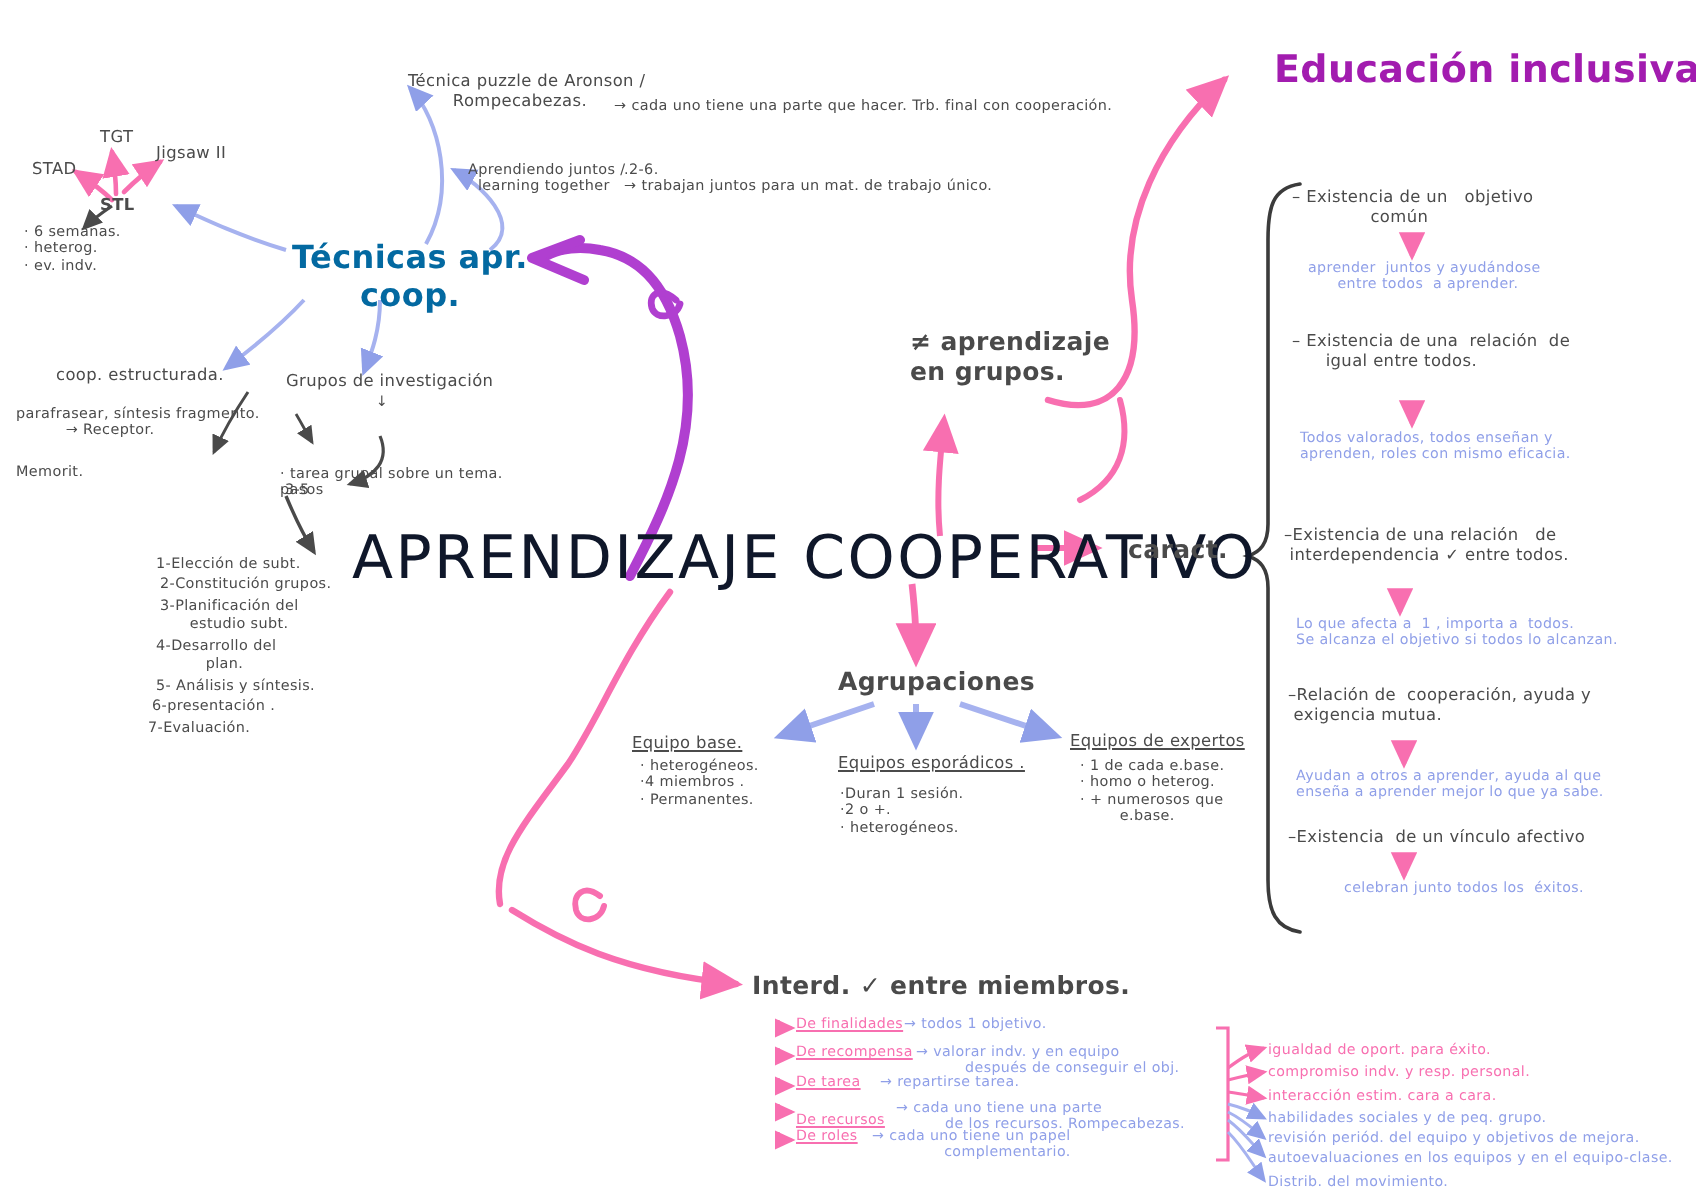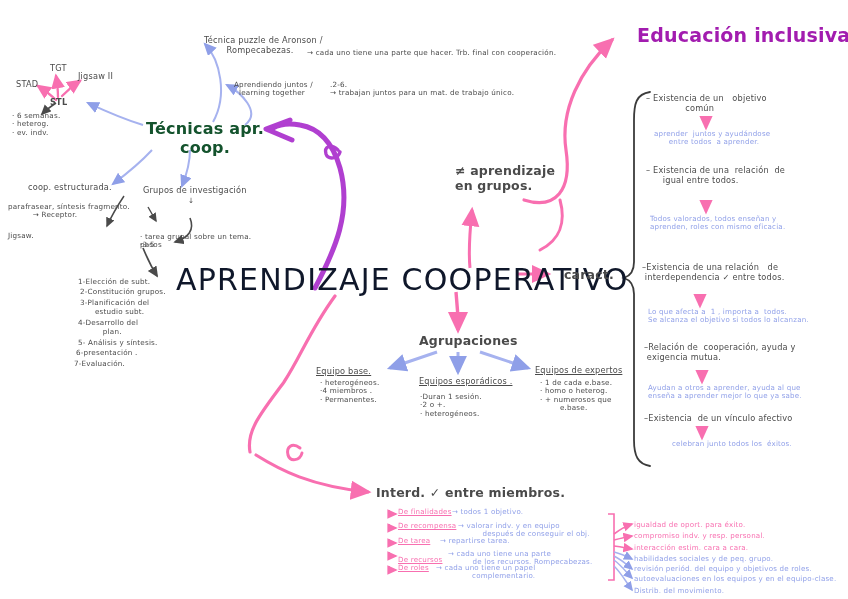--- a/index.html
+++ b/index.html
@@ -17,21 +17,21 @@
 
   .title{
     font-family:"DejaVu Sans", sans-serif;
     color:#0f172a;
     font-size:30px;
     letter-spacing:1.2px;
     font-weight:400;
   }
   .hdr{font-size:12.5px;font-weight:700;color:#4a4a4a;}
   .hdr2{font-size:19px;font-weight:700;color:#a21caf;}
-  .big{font-size:16px;font-weight:700;color:#14532d;}
+  .big{font-size:16px;font-weight:700;color:#0369a1;}
   .sm{font-size:8.2px;color:#4b4b4b;}
   .xs{font-size:7.2px;color:#4b4b4b;}
   .xsb{font-size:7.1px;color:#8f9fe8;}
   .xsp{font-size:7.1px;color:#f86fb0;}
   .u{text-decoration:underline;}
   .center{text-align:center;}
 </style>
 </head>
 <body>
 
@@ -141,32 +141,32 @@
   <div class="t sm ink" style="left:50px;top:64px;">TGT</div>
   <div class="t sm ink" style="left:78px;top:72px;">Jigsaw II</div>
   <div class="t sm ink" style="left:50px;top:98px;font-weight:700;">STL</div>
   <div class="t xs ink" style="left:12px;top:112px;">· 6 semanas.
 · heterog.
 · ev. indv.</div>
 
   <div class="t sm ink" style="left:28px;top:183px;">coop. estructurada.</div>
   <div class="t xs ink" style="left:8px;top:203px;">parafrasear, síntesis fragmento.
           → Receptor.</div>
-  <div class="t xs ink" style="left:8px;top:232px;">Jigsaw.</div>
+  <div class="t xs ink" style="left:8px;top:232px;">Memorit.</div>
 
   <div class="t big ink center" style="left:140px;top:120px;width:130px;">Técnicas apr.
 coop.</div>
 
   <div class="t sm ink" style="left:204px;top:36px;">Técnica puzzle de Aronson /
         Rompecabezas.</div>
   <div class="t xs ink" style="left:307px;top:49px;">→ cada uno tiene una parte que hacer. Trb. final con cooperación.</div>
 
   <div class="t xs ink" style="left:234px;top:81px;">Aprendiendo juntos /
   learning together</div>
-  <div class="t xs ink" style="left:330px;top:81px;">.2-6.
+  <div class="t xs ink" style="left:312px;top:81px;">.2-6.
 → trabajan juntos para un mat. de trabajo único.</div>
 
   <div class="t sm ink" style="left:143px;top:186px;">Grupos de investigación</div>
   <div class="t xs ink center" style="left:143px;top:197px;width:96px;">↓</div>
   <div class="t xs ink" style="left:140px;top:209px;margin-top:24px;">· tarea grupal sobre un tema.
 ·3-5</div>
   <div class="t xs ink" style="left:140px;top:241px;">pasos</div>
 
   <div style="position:absolute;left:74px;top:278px;">
     <div class="t xs ink" style="position:relative;left:4px;top:0;">1-Elección de subt.</div>
@@ -248,17 +248,17 @@
 
   <div class="t xsp u" style="left:398px;top:564px;">De roles</div>
   <div class="t xsb" style="left:436px;top:564px;text-align:right;">→ cada uno tiene un papel
           complementario.</div>
 
   <div class="t xsp" style="left:634px;top:521px;">igualdad de oport. para éxito.</div>
   <div class="t xsp" style="left:634px;top:532px;">compromiso indv. y resp. personal.</div>
   <div class="t xsp" style="left:634px;top:544px;">interacción estim. cara a cara.</div>
 
   <div class="t xsb" style="left:634px;top:555px;">habilidades sociales y de peq. grupo.</div>
-  <div class="t xsb" style="left:634px;top:565px;">revisión periód. del equipo y objetivos de roles.</div>
+  <div class="t xsb" style="left:634px;top:565px;">revisión periód. del equipo y objetivos de mejora.</div>
   <div class="t xsb" style="left:634px;top:575px;">autoevaluaciones en los equipos y en el equipo-clase.</div>
   <div class="t xsb" style="left:634px;top:587px;text-align:right;">Distrib. del movimiento.</div>
 
 </div>
 
 </body></html>

